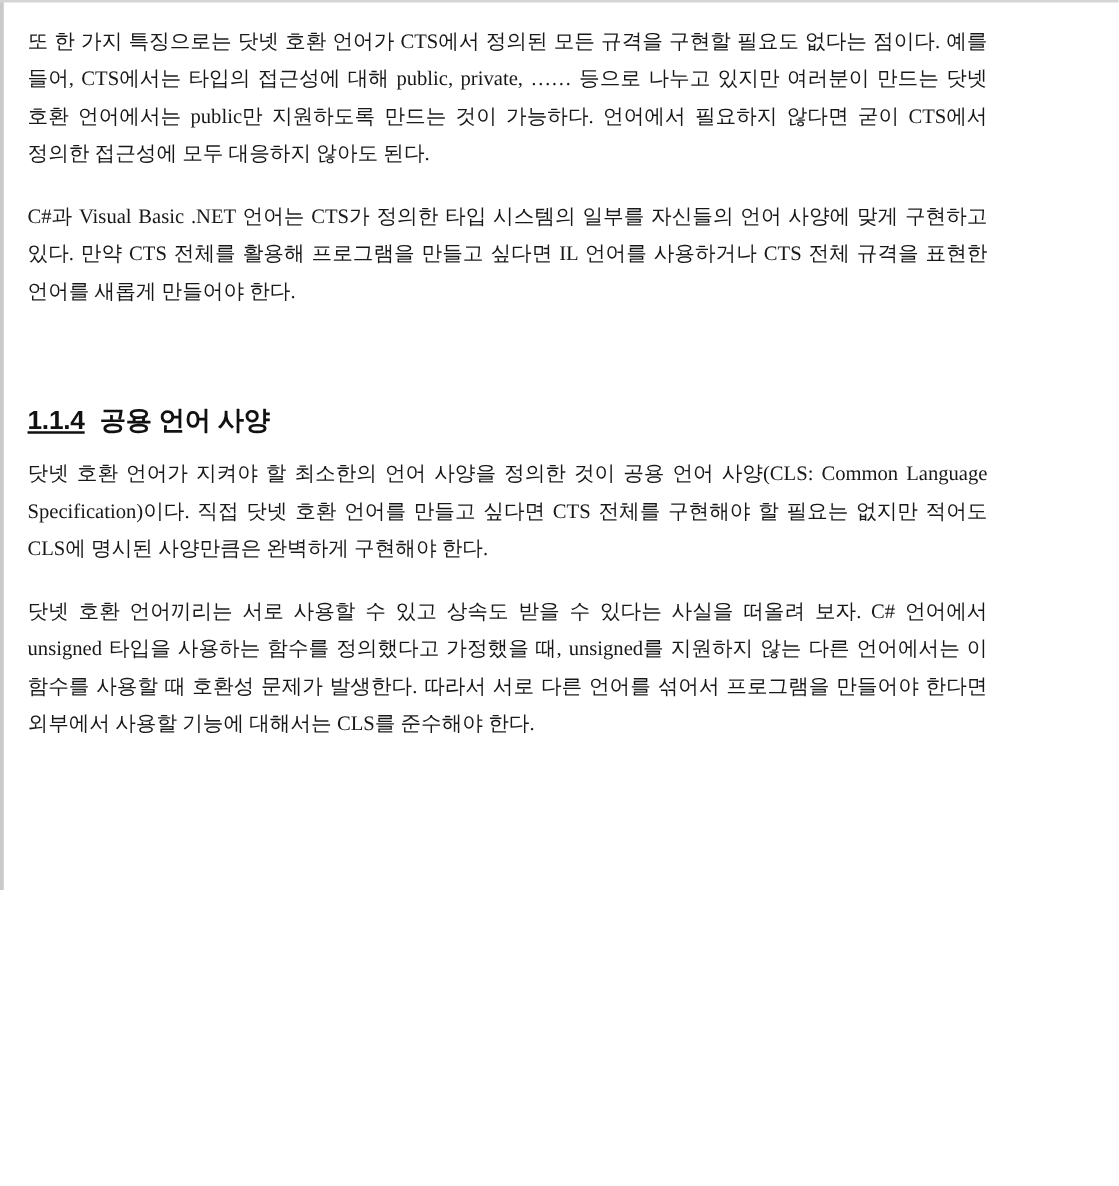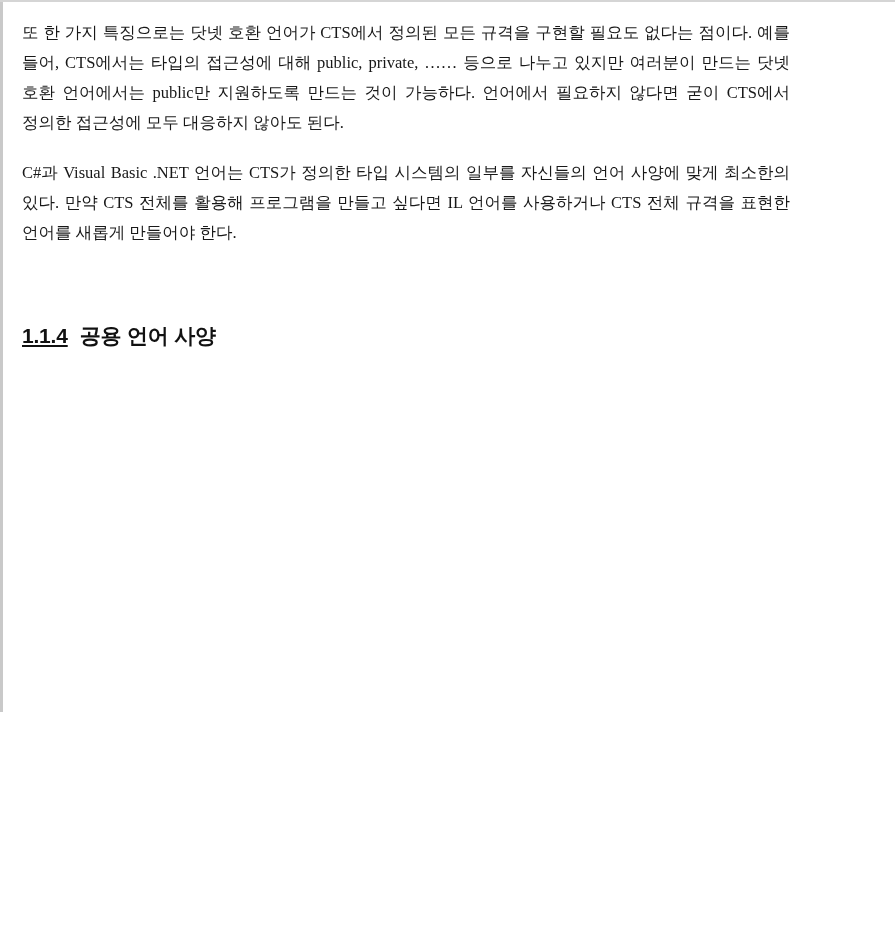--- a/index.html
+++ b/index.html
@@ -75,27 +75,29 @@
 <body>
 
 <div class="page">
   <div class="page-border-left"></div>
   <div class="page-border-top"></div>
 
   <div class="content">
 
     <p class="para">또 한 가지 특징으로는 닷넷 호환 언어가 CTS에서 정의된 모든 규격을 구현할 필요도 없다는 점이다. 예를 들어, CTS에서는 타입의 접근성에 대해 public, private, …… 등으로 나누고 있지만 여러분이 만드는 닷넷 호환 언어에서는 public만 지원하도록 만드는 것이 가능하다. 언어에서 필요하지 않다면 굳이 CTS에서 정의한 접근성에 모두 대응하지 않아도 된다.</p>
 
-    <p class="para">C#과 Visual Basic .NET 언어는 CTS가 정의한 타입 시스템의 일부를 자신들의 언어 사양에 맞게 최소한의 있다. 만약 CTS 전체를 활용해 프로그램을 만들고 싶다면 IL 언어를 사용하거나 CTS 전체 규격을 표현한 언어를 새롭게 만들어야 한다.</p>
+    <p class="para">C#과 Visual Basic .NET 언어는 CTS가 정의한 타입 시스템의 일부를 자신들의 언어 사양에 맞게 구현하고 있다. 만약 CTS 전체를 활용해 프로그램을 만들고 싶다면 IL 언어를 사용하거나 CTS 전체 규격을 표현한 언어를 새롭게 만들어야 한다.</p>
 
     <div class="spacer-before-heading"></div>
 
     <h2 class="heading">
       <span class="num">1.1.4</span><span class="title">공용 언어 사양</span>
     </h2>
 
+    <p class="para">닷넷 호환 언어가 지켜야 할 최소한의 언어 사양을 정의한 것이 공용 언어 사양(CLS: Common Language Specification)이다. 직접 닷넷 호환 언어를 만들고 싶다면 CTS 전체를 구현해야 할 필요는 없지만 적어도 CLS에 명시된 사양만큼은 완벽하게 구현해야 한다.</p>
 
 
+    <p class="para">닷넷 호환 언어끼리는 서로 사용할 수 있고 상속도 받을 수 있다는 사실을 떠올려 보자. C# 언어에서 unsigned 타입을 사용하는 함수를 정의했다고 가정했을 때, unsigned를 지원하지 않는 다른 언어에서는 이 함수를 사용할 때 호환성 문제가 발생한다. 따라서 서로 다른 언어를 섞어서 프로그램을 만들어야 한다면 외부에서 사용할 기능에 대해서는 CLS를 준수해야 한다.</p>
 
 
 
   </div>
 </div>
 
 </body></html>

